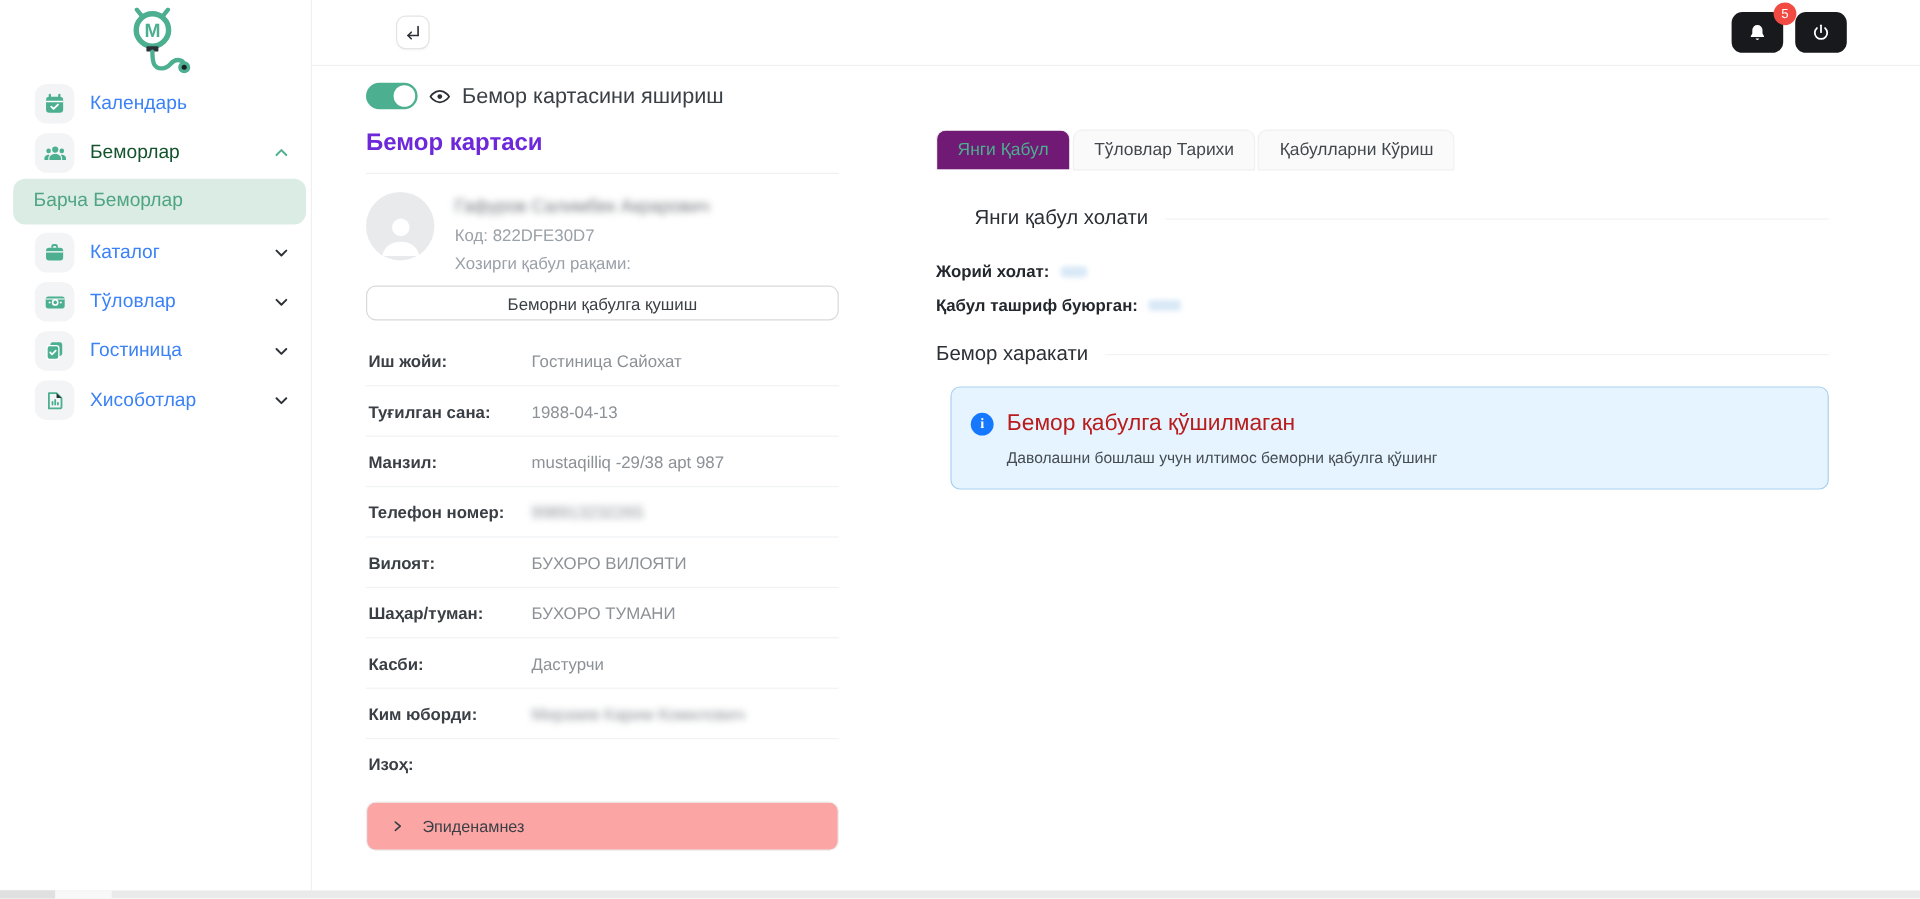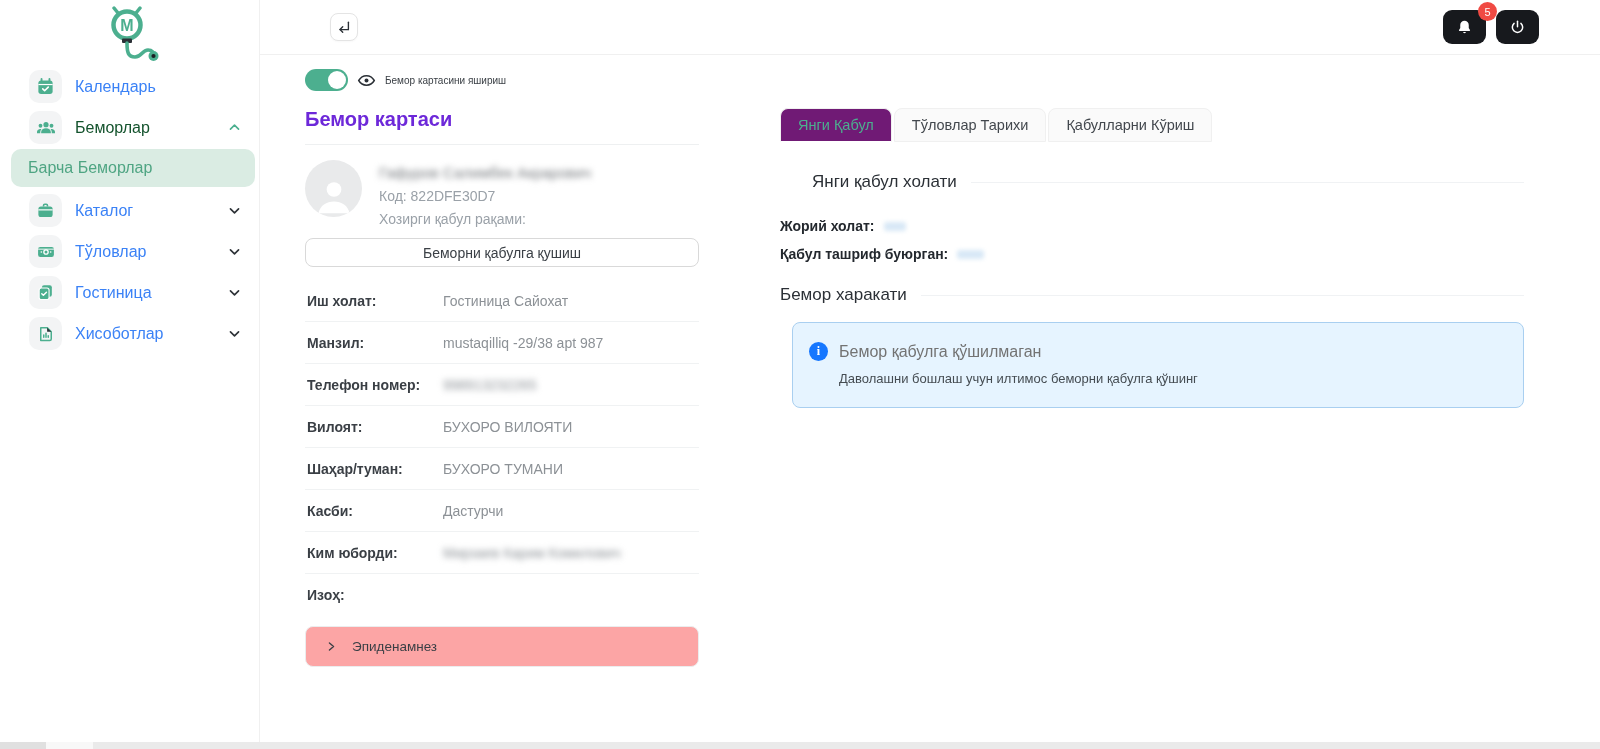--- a/index.html
+++ b/index.html
@@ -25,21 +25,21 @@
   .dark-btn.bell { right:114px; }
   .dark-btn.power { right:61px; }
   .badge { position:absolute; top:2px; right:103px; min-width:19px; height:19px; border-radius:10px; background:#f04a43; color:#fff; font-size:11px; display:flex; align-items:center; justify-content:center; padding:0 5px; z-index:3; }
 
   
   .content { position:absolute; left:260px; top:56px; right:0; bottom:7px; background:#fff; }
 
   .toggle-row { position:absolute; left:45px; top:13px; display:flex; align-items:center; gap:9px; }
   .switch { width:43px; height:22px; border-radius:11px; background:#4caf8f; position:relative; cursor:pointer; flex:none; }
   .switch .knob { position:absolute; right:2px; top:2px; width:18px; height:18px; border-radius:50%; background:#fff; }
-  .toggle-label { font-size:10px; color:#3b4046; }
+  .toggle-label { font-size:18px; color:#3b4046; }
 
   
   .left-col { position:absolute; left:45px; top:52px; width:394px; }
   .card-title { font-size:20px; font-weight:bold; color:#6d28d9; }
   .hr { border-top:1px solid #eef0f1; margin-top:13px; }
   .profile { display:flex; gap:17px; margin-top:15px; }
   .avatar { width:57px; height:57px; border-radius:50%; background:#e9eaeb; overflow:hidden; display:flex; align-items:flex-end; justify-content:center; flex:none; }
   .p-name { font-size:15px; color:#75797d; filter:blur(3px); margin-top:4px; }
   .p-meta { font-size:14px; color:#9aa1a8; margin-top:7px; }
   .add-btn { margin-top:11px; width:100%; height:29px; background:#fff; border:1px solid #d9d9d9; border-radius:8px; font-size:14px; color:#3b4046; cursor:pointer; font-family:inherit; }
@@ -58,21 +58,21 @@
   .tab { height:34px; padding:0 17px; display:flex; align-items:center; font-size:14.5px; color:#42474d; background:#fafafa; border:1px solid #f0f0f0; border-radius:8px 8px 0 0; cursor:pointer; }
   .tab.active { background:#701a75; color:#4caf8f; border-bottom-color:#fff; font-weight:500; }
   .sec-head { display:flex; align-items:center; gap:14px; }
   .sec-title { font-size:17px; color:#2b3036; white-space:nowrap; }
   .sec-line { flex:1; height:1px; background:#f0f2f4; }
   .kv-line { font-size:14px; font-weight:bold; color:#23282e; display:flex; align-items:center; }
   .smudge { display:inline-block; height:9px; border-radius:3px; background:#d8e8f6; filter:blur(2px); margin-left:9px; }
   .alert { margin-left:12px; margin-top:17px; height:86px; background:#e6f4ff; border:1px solid #a9cff0; border-radius:8px; padding:19px 20px 0 16px; }
   .alert-top { display:flex; align-items:center; gap:11px; }
   .info-ic { width:19px; height:19px; border-radius:50%; background:#1677ff; color:#fff; font-size:12px; font-weight:bold; display:flex; align-items:center; justify-content:center; flex:none; font-family:"Liberation Serif","DejaVu Serif",serif; }
-  .alert-title { font-size:16px; color:#737373; }
+  .alert-title { font-size:19px; color:#b91c1c; }
   .alert-desc { font-size:13px; color:#454c52; margin:10px 0 0 30px; }
 
   
   .hscroll { position:absolute; left:0; right:0; bottom:0; height:7px; background:#eaeaea; }
   .hscroll .seg1 { position:absolute; left:0; top:0; bottom:0; width:46px; background:#e0e0e0; }
   .hscroll .seg2 { position:absolute; left:46px; top:0; bottom:0; width:47px; background:#f8f8f8; }
 </style>
 </head>
 <body>
 
@@ -248,22 +248,26 @@
           <div class="p-name">Гафуров Салимбек Акрарович</div>
           <div class="p-meta">Код: 822DFE30D7</div>
           <div class="p-meta">Хозирги қабул рақами:</div>
         </div>
       </div>
 
       <button class="add-btn">Беморни қабулга қушиш</button>
 
       <div class="fields">
         <div class="field-row">
-          <span class="f-label">Иш холат:</span>
+          <span class="f-label">Иш жойи:</span>
           <span class="f-value">Гостиница Сайохат</span>
+        </div>
+        <div class="field-row">
+          <span class="f-label">Туғилган сана:</span>
+          <span class="f-value">1988-04-13</span>
         </div>
         <div class="field-row">
           <span class="f-label">Манзил:</span>
           <span class="f-value">mustaqilliq -29/38 apt 987</span>
         </div>
         <div class="field-row">
           <span class="f-label">Телефон номер:</span>
           <span class="f-value redacted">998913232265</span>
         </div>
         <div class="field-row">

